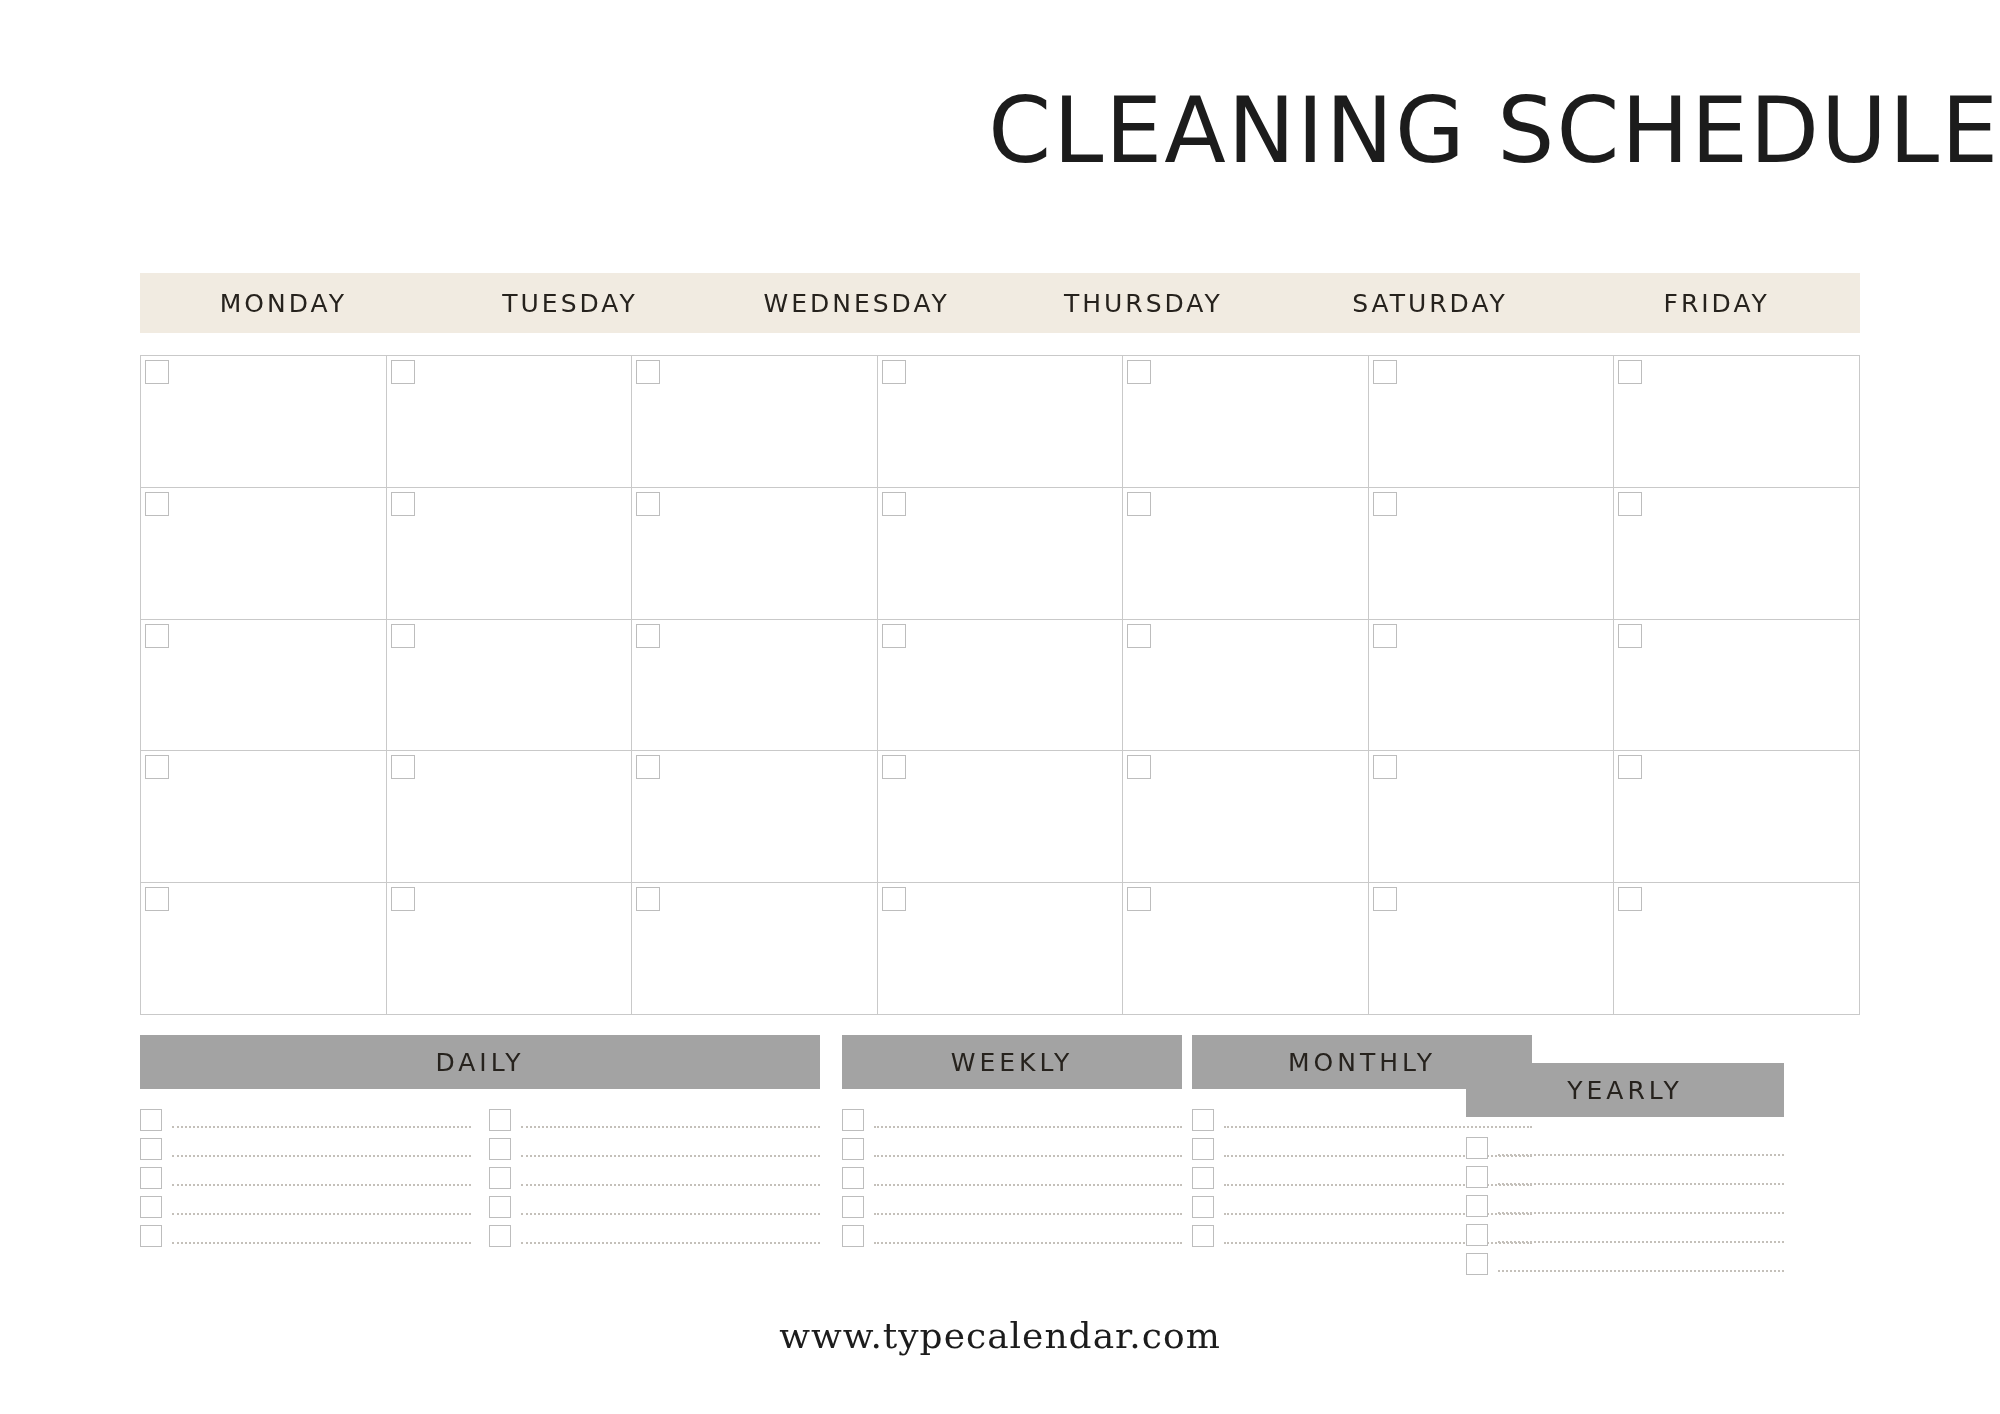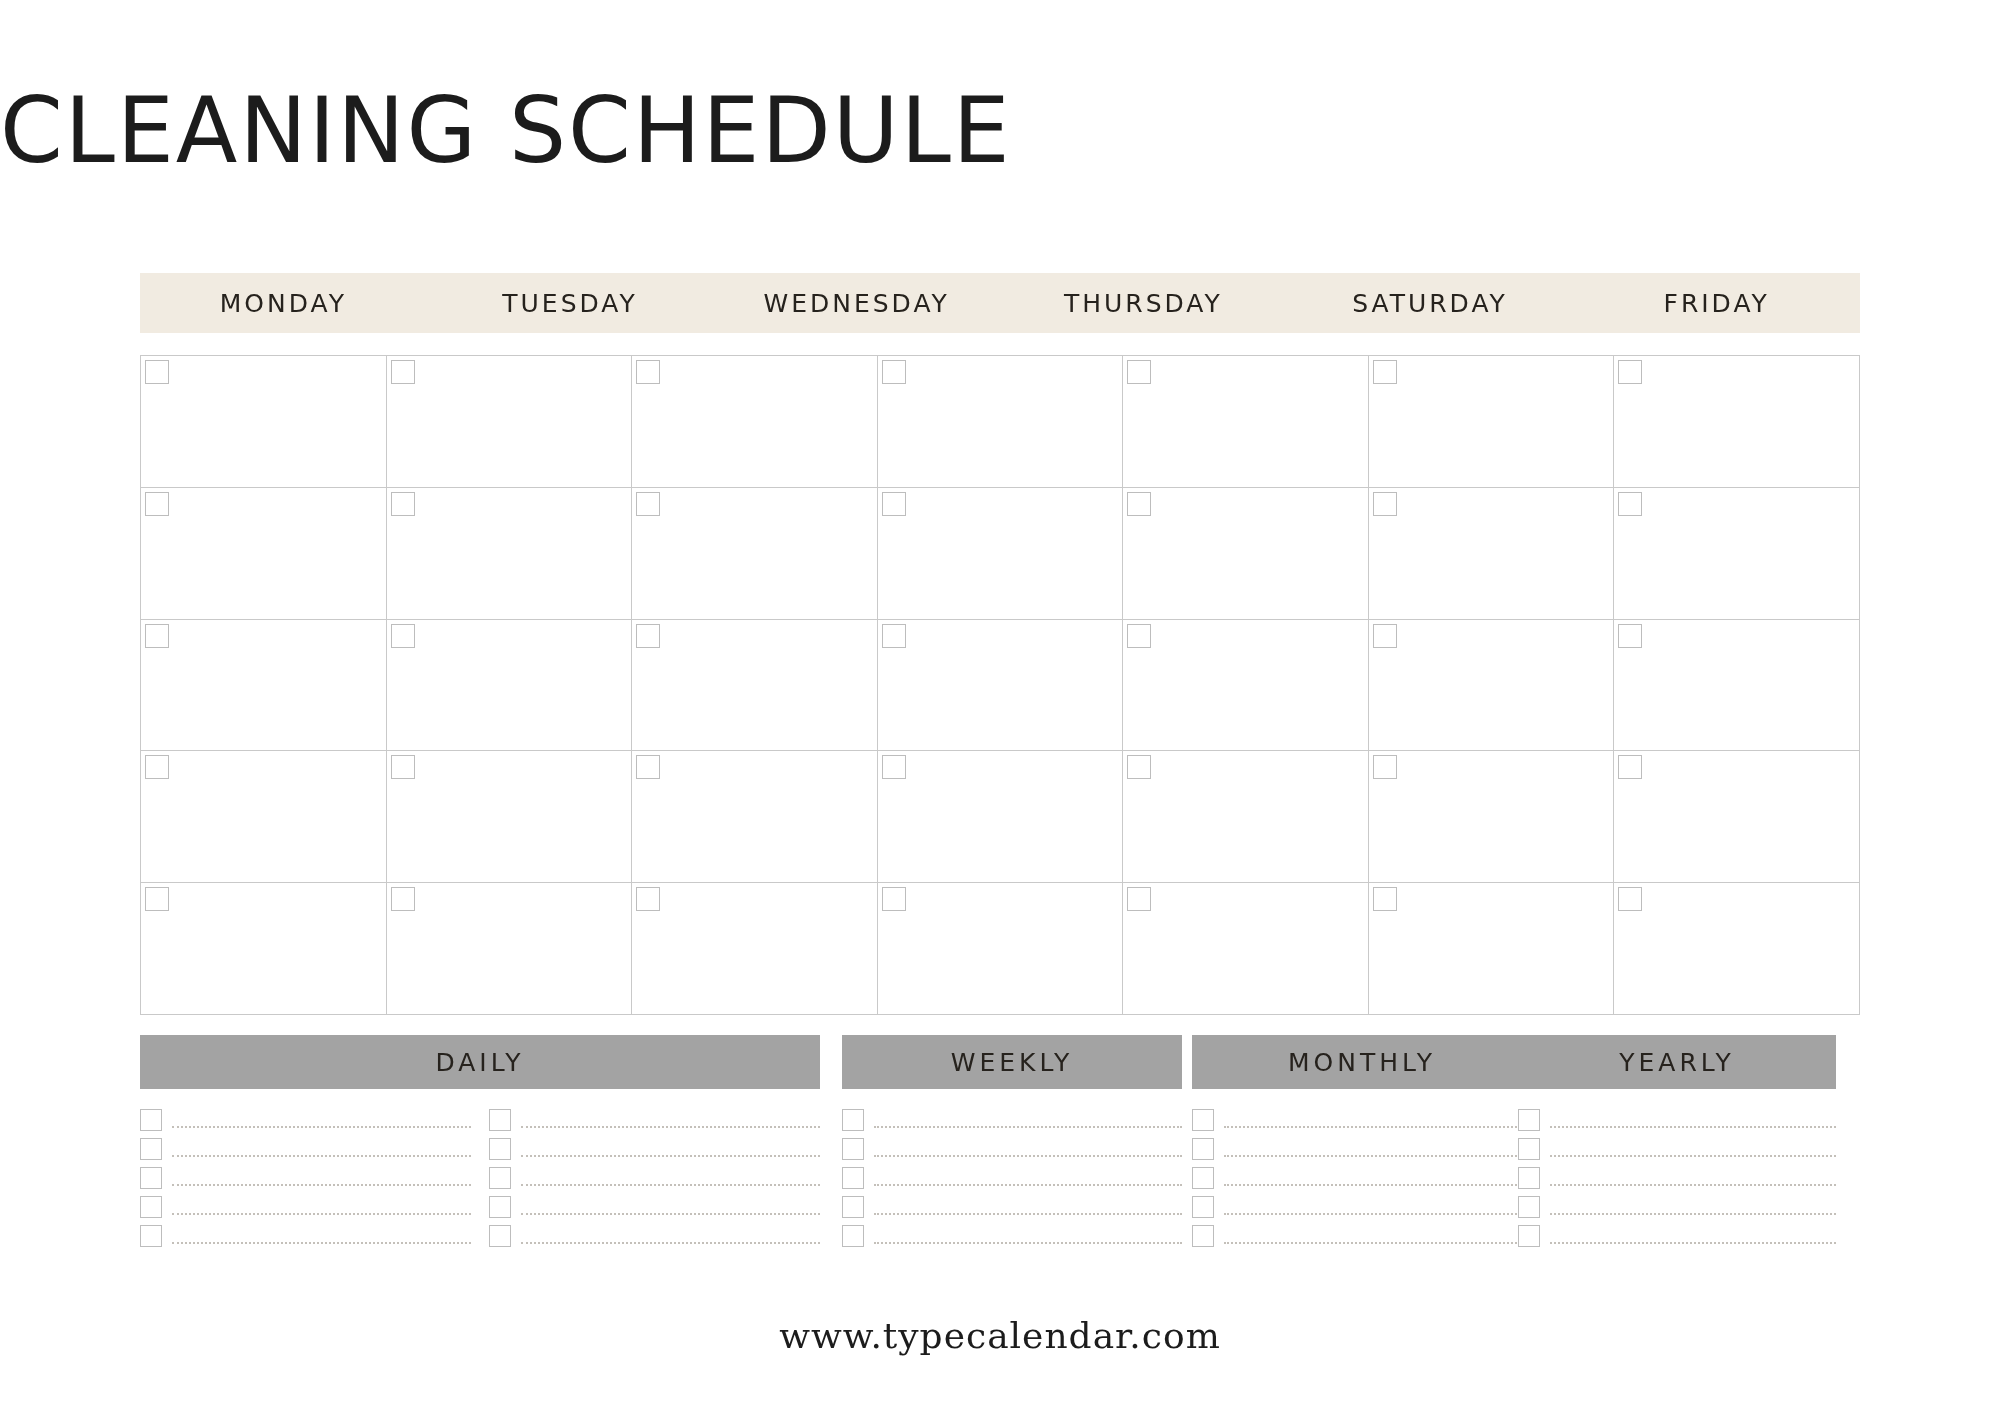--- a/index.html
+++ b/index.html
@@ -20,21 +20,21 @@
     height: 1414px;
     background: #ffffff;
   }
 
   
   .title {
     position: absolute;
     top: 78px;
     left: 0;
     width: 2000px;
-    text-align: left;
+    text-align: right;
     font-size: 90px;
     letter-spacing: 2px;
     font-weight: 400;
     color: #1c1c1c;
     font-family: "DejaVu Sans", sans-serif;
     white-space: nowrap;
   }
 
   
   .weekdays {
@@ -137,21 +137,21 @@
     flex: 1 1 auto;
     margin-left: 10px;
     border-bottom: 2px dotted #c4c0ba;
     height: 15px;
   }
 
   
   #sec-daily   { left: 0px;    width: 680px; }
   #sec-weekly  { left: 702px;  width: 340px; }
   #sec-monthly { left: 1052px; width: 340px; }
-  #sec-yearly  { left: 1378px; width: 318px; }
+  #sec-yearly  { left: 1326px; width: 318px; margin-top: 28px; }
 
   
   .footer {
     position: absolute;
     top: 1315px;
     left: 0;
     width: 2000px;
     text-align: center;
     font-size: 36px;
     color: #1c1c1c;

